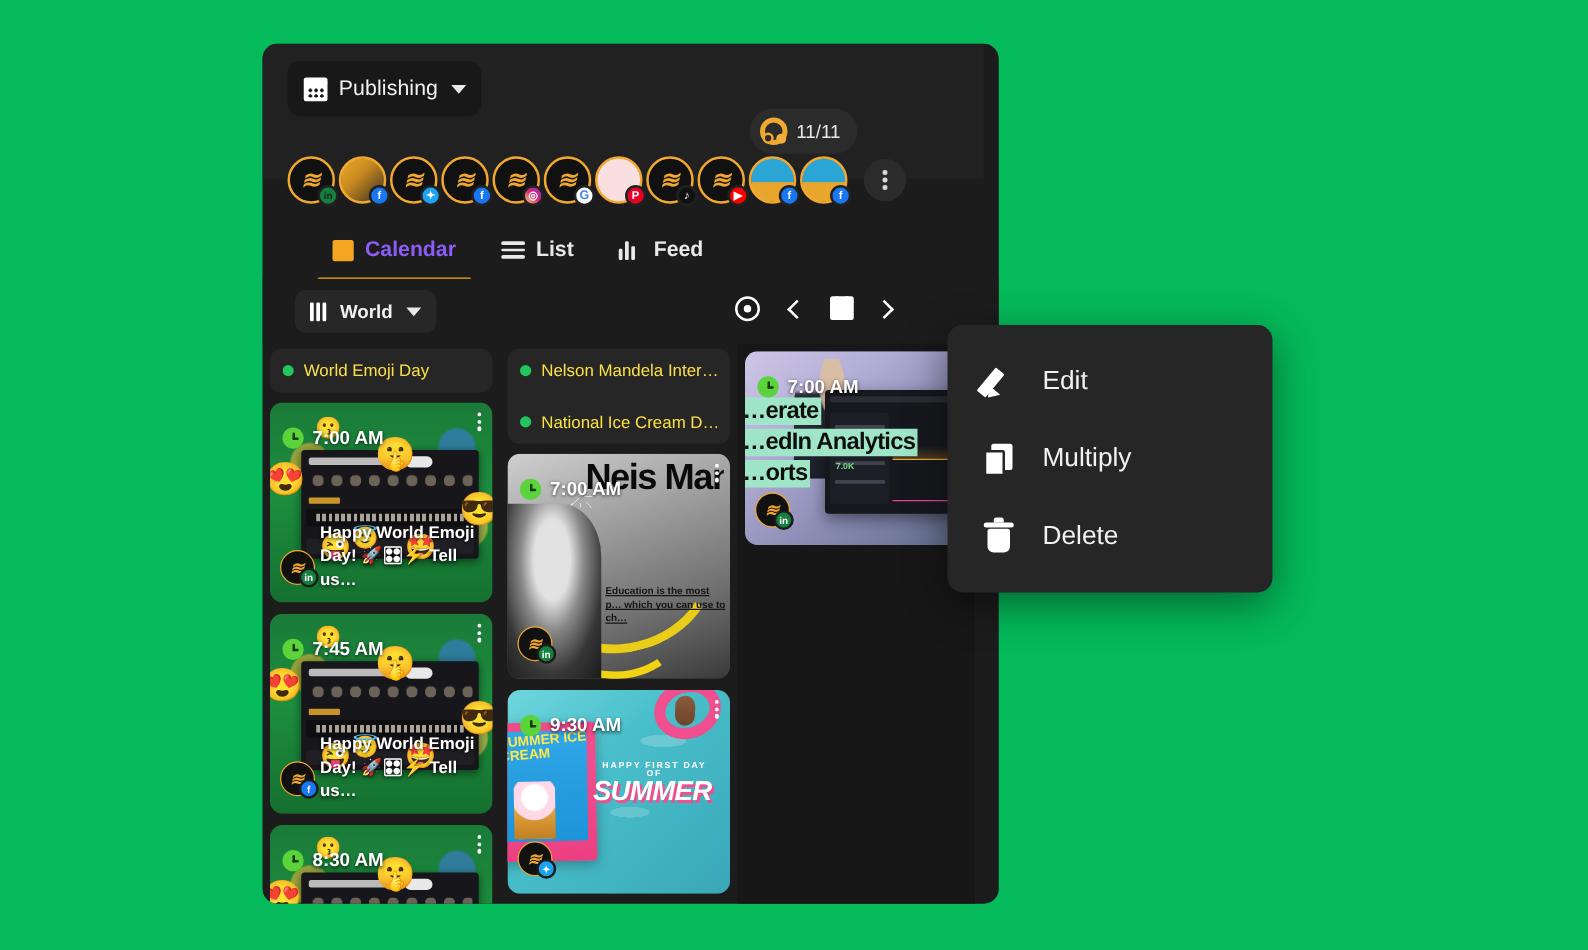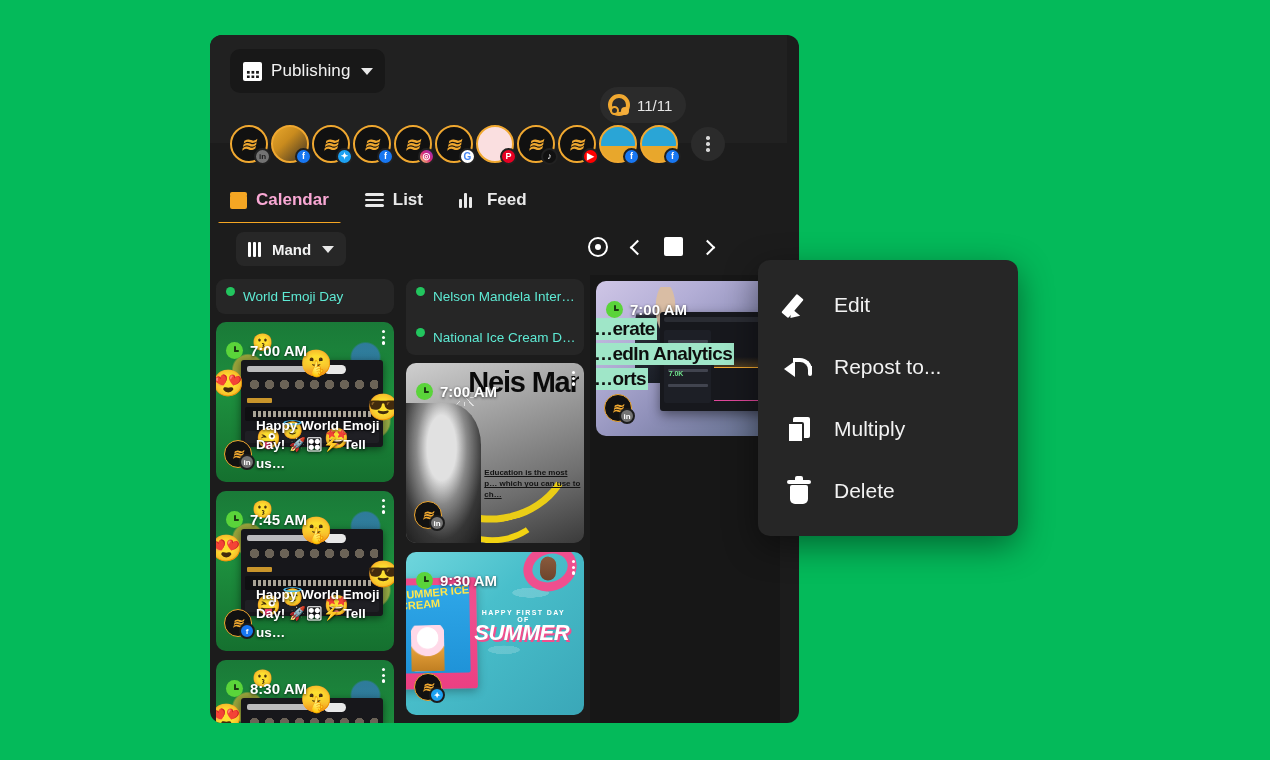--- a/index.html
+++ b/index.html
@@ -96,21 +96,21 @@
     font-size: 19px; color: #f0a830; font-weight: 700;
     transform: skewX(-12deg); letter-spacing: -2px; line-height: 1;
   }
   .badge {
     position: absolute; right: -3px; bottom: -2px;
     width: 17px; height: 17px; border-radius: 50%;
     border: 2px solid #212121;
     display: flex; align-items: center; justify-content: center;
     font-size: 9px; font-weight: 700; color: #fff; line-height: 1;
   }
-  .b-li { background: #737373; color: #1c1c1c; font-size: 8px; }
+  .b-li { background: #15803d; color: #1c1c1c; font-size: 8px; }
   .b-fb { background: #1877f2; }
   .b-tw { background: #1da1f2; }
   .b-ig { background: linear-gradient(45deg,#feda75,#d62976,#962fbf); }
   .b-gg { background: #fff; color: #4285f4; font-size: 10px; }
   .b-pi { background: #e60023; }
   .b-tk { background: #111; }
   .b-yt { background: #ff0000; }
   .kebab-btn {
     width: 34px; height: 34px; border-radius: 50%;
     background: #2b2b2b; display: flex; flex-direction: column;
@@ -119,21 +119,21 @@
   }
   .kebab-btn i { width: 3.5px; height: 3.5px; border-radius: 50%; background: #d8d8d8; display: block; }
 
   
   .tabs {
     position: absolute; left: 20px; top: 145px; height: 40px;
     display: flex; align-items: center; gap: 36px;
   }
   .tab { display: flex; align-items: center; gap: 9px; height: 40px;
          color: #e9e9e9; font-size: 17px; font-weight: 700; position: relative; }
-  .tab.active { color: #f9a8d4; }
+  .tab.active { color: #8b5cf6; margin-left: 36px; }
   .tab .underline {
     position: absolute; left: -12px; right: -12px; bottom: -5px; height: 3px;
     background: #f5a623; border-radius: 2px;
   }
   .icn-cal2 { width: 17px; height: 17px; position: relative; }
   .icn-cal2 .b { position: absolute; left:0; top:3px; width:17px;height:14px;background:#f5a623;border-radius:2px;}
   .icn-cal2 .t { position: absolute; left:0; top:0px; width:17px;height:5px;background:#f5a623;border-radius:2px;}
   .icn-list { width: 19px; height: 14px; display: flex; flex-direction: column; justify-content: space-between; }
   .icn-list i { height: 2.6px; background: #e9e9e9; border-radius: 2px; display: block; }
   .icn-feed { width: 19px; height: 15px; display: flex; gap: 2px; align-items: flex-end; }
@@ -169,21 +169,21 @@
   }
   .col {
     width: 190px; flex: 0 0 auto; padding: 4px 6px 0 6px;
     position: relative;
   }
   .col.c3 { background: #171717; }
   .daypill {
     background: #262626; border-radius: 9px; padding: 8px 10px;
     margin-bottom: 8px; min-height: 34px;
   }
-  .evt { display: flex; gap: 8px; color: #5eead4;
+  .evt { display: flex; align-items: center; gap: 8px; color: #fde047;
          font-size: 13.5px; line-height: 19px; white-space: nowrap; overflow: hidden;}
   .evt + .evt { margin-top: 22px; }
   .evt .dot { width: 9px; height: 9px; border-radius: 50%; background: #22c55e; flex: 0 0 auto; }
 
   .card {
     position: relative; border-radius: 10px; overflow: hidden;
     margin-bottom: 9px; height: 160px; background: #222;
   }
   .card .thumb { position: absolute; inset: 0; }
   .card .time {
@@ -541,21 +541,21 @@
     </div>
   </div>
 
   <div class="cal-toolbar">
     <div class="week-pill">
       <span class="icn-cols">
           <i></i>
           <i></i>
           <i></i>
         </span>
-      <span class="lbl">Mand</span>
+      <span class="lbl">World</span>
       <span class="chev-d"></span>
     </div>
     <span class="target-ico"></span>
     <span class="chev left"></span>
     <span class="cal-ico3">
       <span class="t"></span>
         <span class="b"></span>
       <span class="n1" style="left:4px"></span>
         <span class="n2" style="left:12px"></span>
     </span>
@@ -790,28 +790,20 @@
 
 <div id="ctx-menu">
   <div class="mi">
     <span class="ico ic-pencil">
         <span class="body"></span>
         <span class="tip"></span>
       </span>
     <span>Edit</span>
   </div>
   <div class="mi">
-    <span class="ico ic-reply">
-        <span class="sh"></span>
-        <span class="hd"></span>
-        <span class="tail"></span>
-      </span>
-    <span>Repost to...</span>
-  </div>
-  <div class="mi">
     <span class="ico ic-copy">
         <span class="back"></span>
         <span class="front"></span>
       </span>
     <span>Multiply</span>
   </div>
   <div class="mi">
     <span class="ico ic-trash">
         <span class="hnd"></span>
         <span class="lid"></span>

